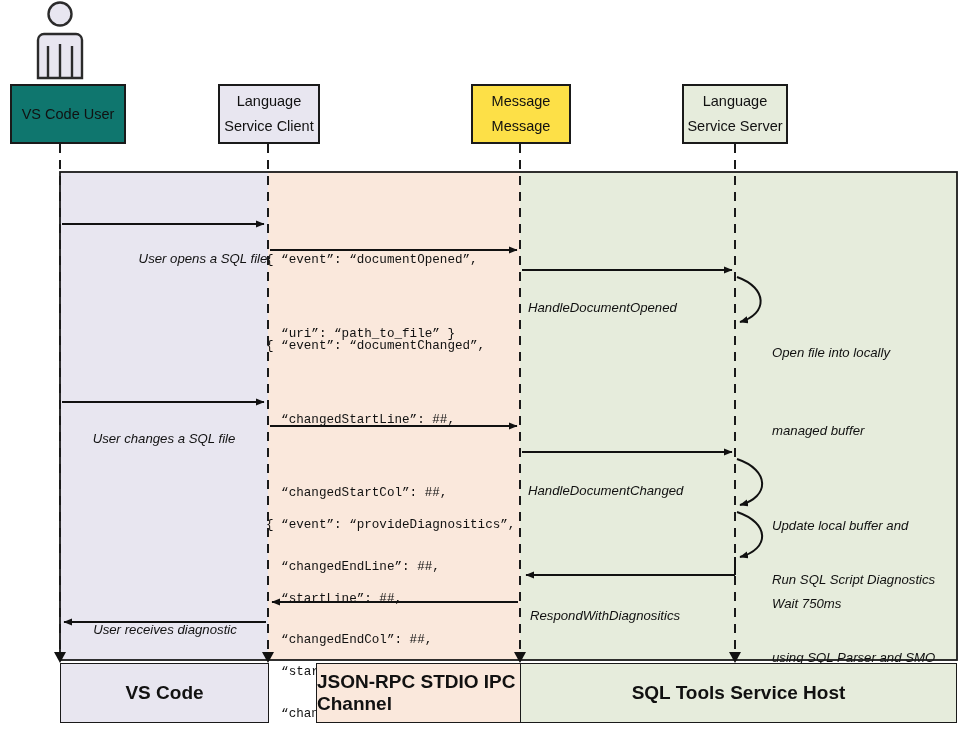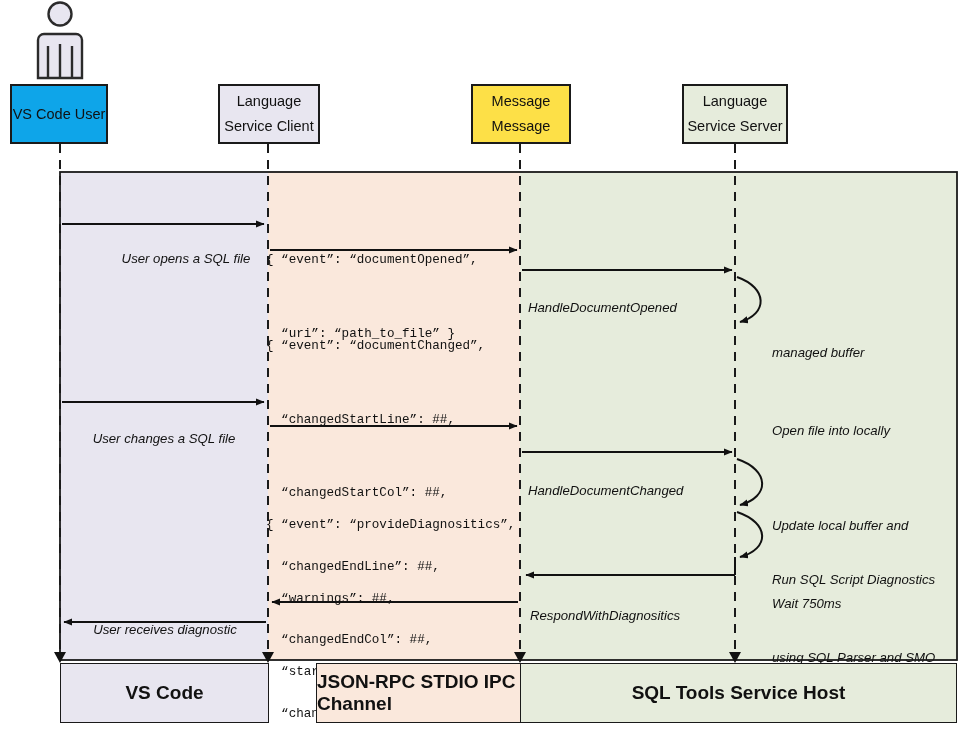--- a/index.html
+++ b/index.html
@@ -32,21 +32,21 @@
 </style>
 </head>
 <body>
 
 <div id="stage">
 
   <div class="band purple" style="left:60px;  top:172px; width:208px; height:488px;"></div>
   <div class="band peach" style="left:268px; top:172px; width:252px; height:488px;"></div>
   <div class="band green" style="left:520px; top:172px; width:437px; height:488px;"></div>
 
-  <div class="actorbox" style="left:10px; top:84px; width:98px; height:60px; background:#0ea5e9;">
+  <div class="actorbox" style="left:10px; top:84px; width:116px; height:60px; background:#0f766e;">
     <span class="ln">VS Code User</span>
   </div>
 
   <div class="actorbox" style="left:218px; top:84px; width:102px; height:60px; background:#e8e6f0;">
     <span class="ln">Language</span>
     <span class="ln">Service Client</span>
   </div>
 
   <div class="actorbox" style="left:471px; top:84px; width:100px; height:60px; background:#fde047;">
     <span class="ln">Message</span>
@@ -67,28 +67,28 @@
     <div>{ “event”: “documentChanged”,</div>
     <div>  “changedStartLine”: ##,</div>
     <div>  “changedStartCol”: ##,</div>
     <div>  “changedEndLine”: ##,</div>
     <div>  “changedEndCol”: ##,</div>
     <div>  “changedText”: “changed txt” }</div>
   </div>
 
   <div class="json" style="left:266px; top:464px;">
     <div>{ “event”: “provideDiagnositics”,</div>
-    <div>  “warnings”: ##,</div>
+    <div>  “startLine”: ##,</div>
     <div>  “startCol”: ##,</div>
     
     
     
   </div>
 
-  <div class="msg" style="left:60px; top:199px; width:252px;">
+  <div class="msg" style="left:60px; top:199px; width:252px;padding-left:17px;">
     <div>User opens a SQL file</div>
   </div>
 
   <div class="msg" style="left:528px; top:248px; width:210px; text-align:left;">
     <div>HandleDocumentOpened</div>
   </div>
 
   <div class="msg" style="left:60px; top:379px; width:208px;">
     <div>User changes a SQL file</div>
   </div>
@@ -100,22 +100,22 @@
   <div class="msg" style="left:530px; top:556px; width:215px; text-align:left;">
     <div>RespondWithDiagnositics</div>
   </div>
 
   <div class="msg" style="left:62px; top:570px; width:206px;">
     <div>User receives diagnostic</div>
     <div>warnings and errors</div>
   </div>
 
   <div class="note" style="left:772px; top:288px;">
+    <div>Open file into locally</div>
     <div>managed buffer</div>
-    <div>Open file into locally</div>
   </div>
 
   <div class="note" style="left:772px; top:461px;">
     <div>Update local buffer and</div>
     <div style="">Wait 750ms</div>
   </div>
 
   <div class="note" style="left:772px; top:515px;">
     <div>Run SQL Script Diagnostics</div>
     <div>using SQL Parser and SMO</div>

